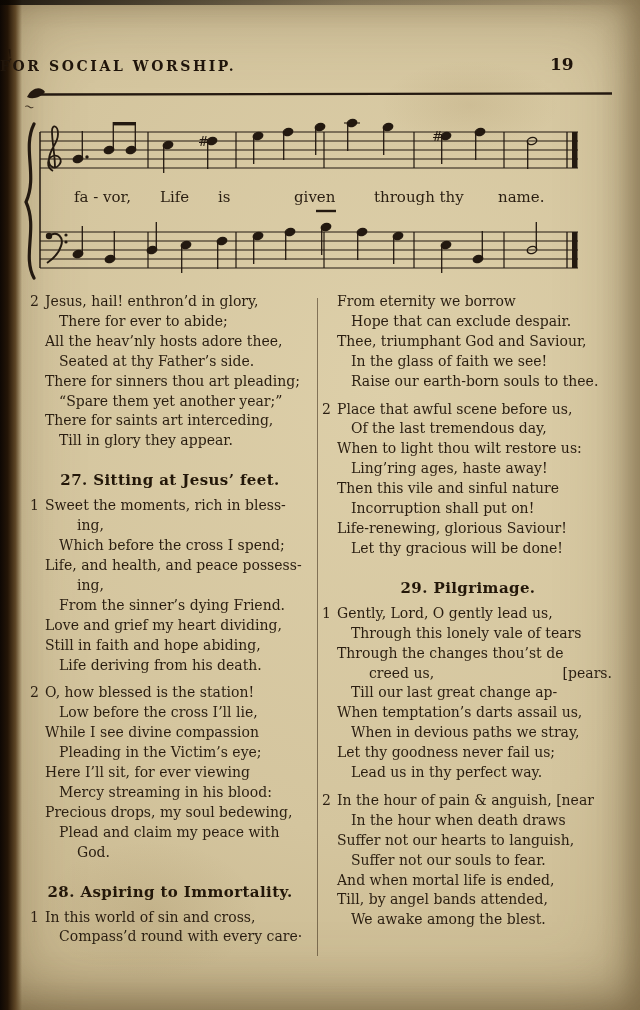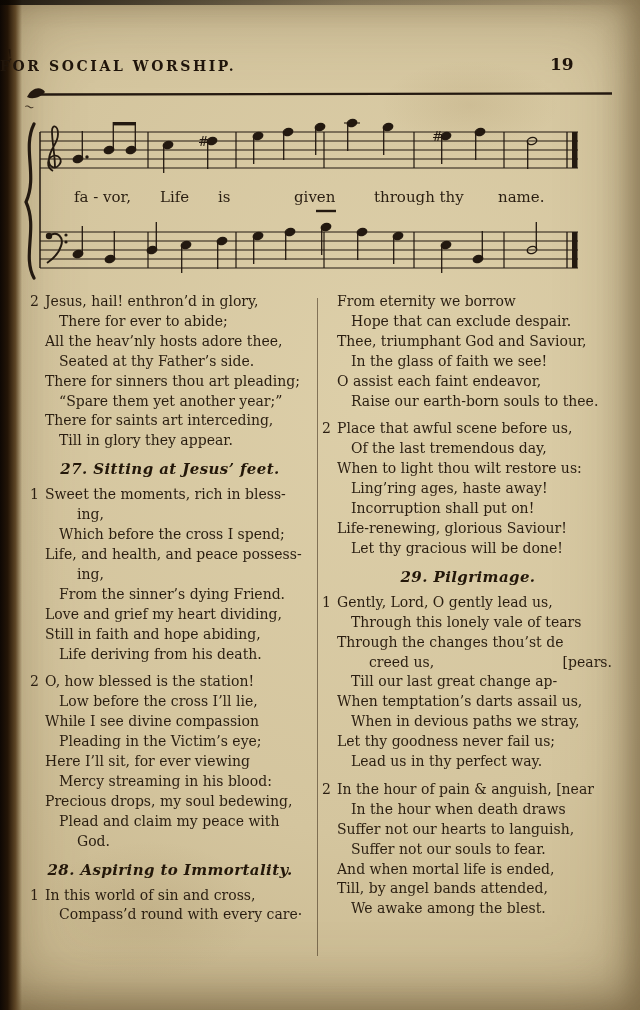--- a/index.html
+++ b/index.html
@@ -42,21 +42,21 @@
     position:relative; padding-left:15px;
     font-size:14px; line-height:19.9px; white-space:pre-wrap;
   }
   .line.i1 { padding-left:29px; }
   .line.i2 { padding-left:47px; }
   .vnum { position:absolute; left:0; top:0; }
   .catchword { position:absolute; right:2px; top:0; }
   .verse { margin:0 0 8px 0; }
   .hymn-heading {
     text-align:center; font-weight:700; font-size:15px;
-    margin:9px 0 7px; letter-spacing:.4px; color:#231709;font-style:italic;
+    margin:20px 0 7px; letter-spacing:.4px; color:#231709;
   }
   .ink-mark { position:absolute; color:rgba(30,18,8,.8); }
   .m1 { left:7px;  top:46px;  font-size:15px; transform:rotate(-6deg); }
   .m2 { left:24px; top:99px;  font-size:13px; transform:rotate(14deg); }
   .stain { position:absolute; border-radius:50%; pointer-events:none; }
   .s1 { left:380px; top:60px;  width:180px; height:90px;
         background:radial-gradient(ellipse, rgba(120,90,40,.10), rgba(120,90,40,0) 70%); }
   .s2 { left:40px;  top:840px; width:220px; height:140px;
         background:radial-gradient(ellipse, rgba(110,85,40,.10), rgba(110,85,40,0) 70%); }
 </style>
@@ -271,28 +271,28 @@
           <div class="line i0"><span class="vnum">1</span><span>In this world of sin and cross,</span></div>
           <div class="line i1"><span>Compass’d round with every care·</span></div>
         </div>
       </div>
       <div class="col">
         <div class="verse">
           <div class="line i0"><span>From eternity we borrow</span></div>
           <div class="line i1"><span>Hope that can exclude despair.</span></div>
           <div class="line i0"><span>Thee, triumphant God and Saviour,</span></div>
           <div class="line i1"><span>In the glass of faith we see!</span></div>
-          <div class="line i0"><span>O assist each faint endeavor,</span></div>
           <div class="line i1"><span>Raise our earth-born souls to thee.</span></div>
         </div>
         <div class="verse">
           <div class="line i0"><span class="vnum">2</span><span>Place that awful scene before us,</span></div>
           <div class="line i1"><span>Of the last tremendous day,</span></div>
           <div class="line i0"><span>When to light thou wilt restore us:</span></div>
           <div class="line i1"><span>Ling’ring ages, haste away!</span></div>
+          <div class="line i0"><span>Then this vile and sinful nature</span></div>
           <div class="line i1"><span>Incorruption shall put on!</span></div>
           <div class="line i0"><span>Life-renewing, glorious Saviour!</span></div>
           <div class="line i1"><span>Let thy gracious will be done!</span></div>
         </div>
         <div class="hymn-heading">29. Pilgrimage.</div>
         <div class="verse">
           <div class="line i0"><span class="vnum">1</span><span>Gently, Lord, O gently lead us,</span></div>
           <div class="line i1"><span>Through this lonely vale of tears</span></div>
           <div class="line i0"><span>Through the changes thou’st de</span></div>
           <div class="line i2"><span>creed us,</span><span class="catchword">[pears.</span></div>

